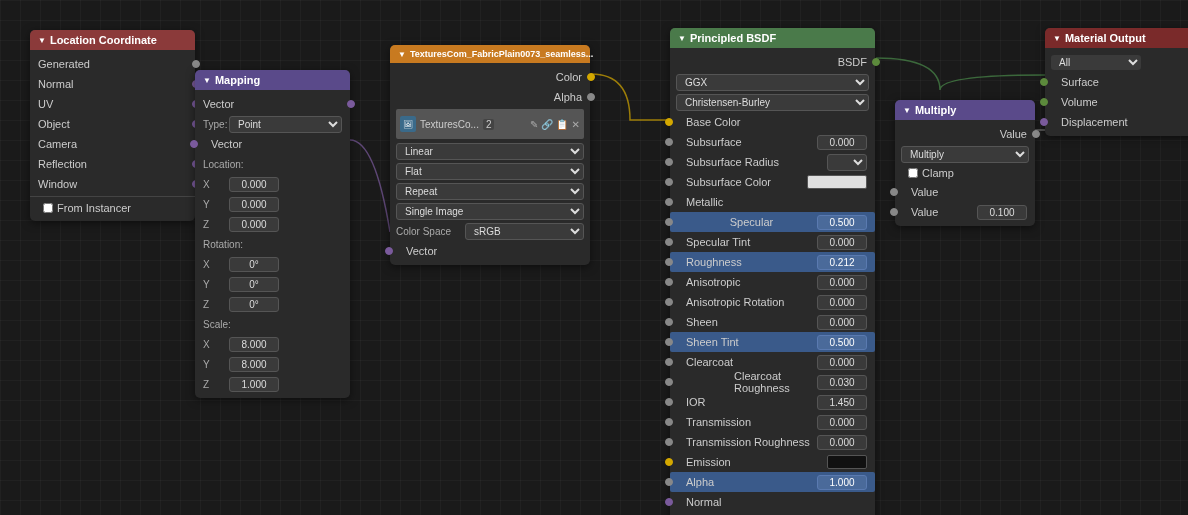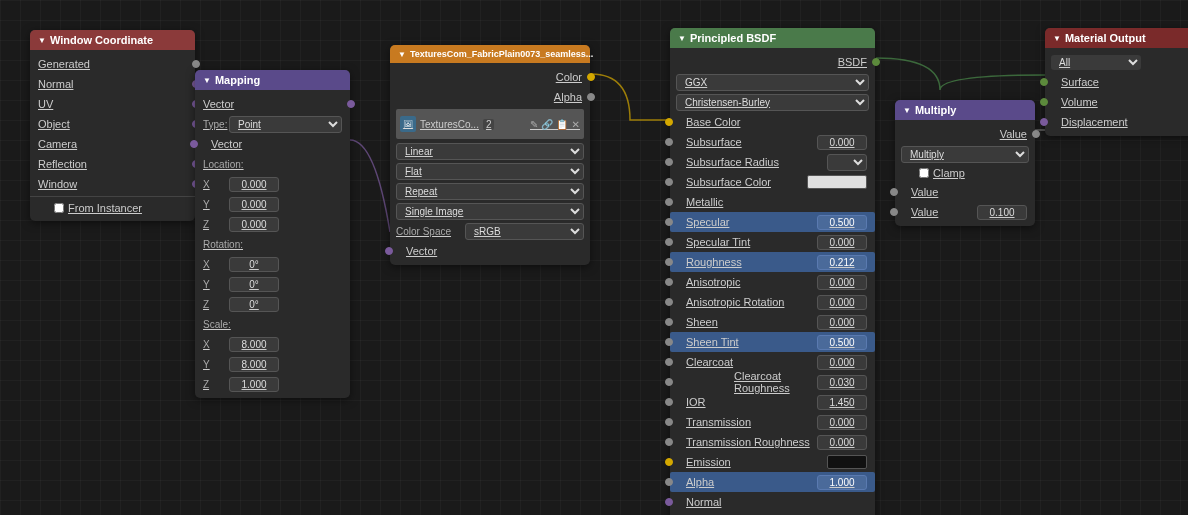--- a/index.html
+++ b/index.html
@@ -37,21 +37,20 @@
       color: #fff;
     }
 
     .node-header .collapse-triangle {
       font-size: 8px;
       color: #fff;
     }
 
     .node-body {
       padding: 4px 0;
-      text-decoration: underline;
     }
 
     .node-row {
       display: flex;
       align-items: center;
       padding: 2px 8px;
       height: 20px;
       position: relative;
       font-size: 11px;
     }
@@ -201,21 +200,21 @@
       display: flex;
       align-items: center;
       justify-content: center;
       font-size: 8px;
       color: white;
     }
 
     .checkbox-row {
       display: flex;
       align-items: center;
-      padding: 1px 24px;
+      padding: 1px 13px;
       gap: 4px;
       height: 18px;
     }
 
     .checkbox-row input[type=checkbox] {
       width: 10px; height: 10px;
     }
 
     .material-output-dropdown {
       background: #3a3a3a;
@@ -241,21 +240,21 @@
   <path d="M 876 58 Q 940 58 940 90 Q 940 75 1045 75" stroke="#4a8a4a" stroke-width="1.5" fill="none" opacity="0.7"></path>
 
   <path d="M 1023 130 Q 1030 130 1045 130" stroke="#888" stroke-width="1.5" fill="none" opacity="0.7"></path>
 
   <path d="M 155 103 Q 180 103 196 140" stroke="#7a5a9c" stroke-width="1.5" fill="none" opacity="0.7"></path>
 </svg>
 
 <div class="node node-texture-coord">
   <div class="node-header">
     <span class="collapse-triangle">▼</span>
-    <span>Window Coordinate</span>
+    <span>Location Coordinate</span>
   </div>
   <div class="node-body">
     <div class="node-row">
       <label>Generated</label>
       <div class="socket socket-right socket-gray" style="right:-5px; top:6px;"></div>
     </div>
     <div class="node-row">
       <label>Normal</label>
       <div class="socket socket-right socket-purple" style="right:-5px; top:6px;"></div>
     </div>
@@ -470,21 +469,21 @@
       <div class="color-swatch" style="background:#e0e0e0;"></div>
     </div>
 
     <div class="node-row">
       <div class="socket socket-left socket-gray" style="left:-5px; top:6px;"></div>
       <label style="padding-left:8px; flex:1;">Metallic</label>
     </div>
 
     <div class="node-row row-highlight-blue">
       <div class="socket socket-left socket-gray" style="left:-5px; top:6px;"></div>
-      <label style="padding-left:8px; flex:1;">Specular</label>
+      <label style="padding-left:8px; flex:1;text-align:center;">Specular</label>
       <span class="field-value" style="background:#4a6a9a; border-color:#5a7ab0; color:white;">0.500</span>
     </div>
 
     <div class="node-row">
       <div class="socket socket-left socket-gray" style="left:-5px; top:6px;"></div>
       <label style="padding-left:8px; flex:1;">Specular Tint</label>
       <span class="field-value">0.000</span>
     </div>
 
     <div class="node-row row-highlight-blue">

